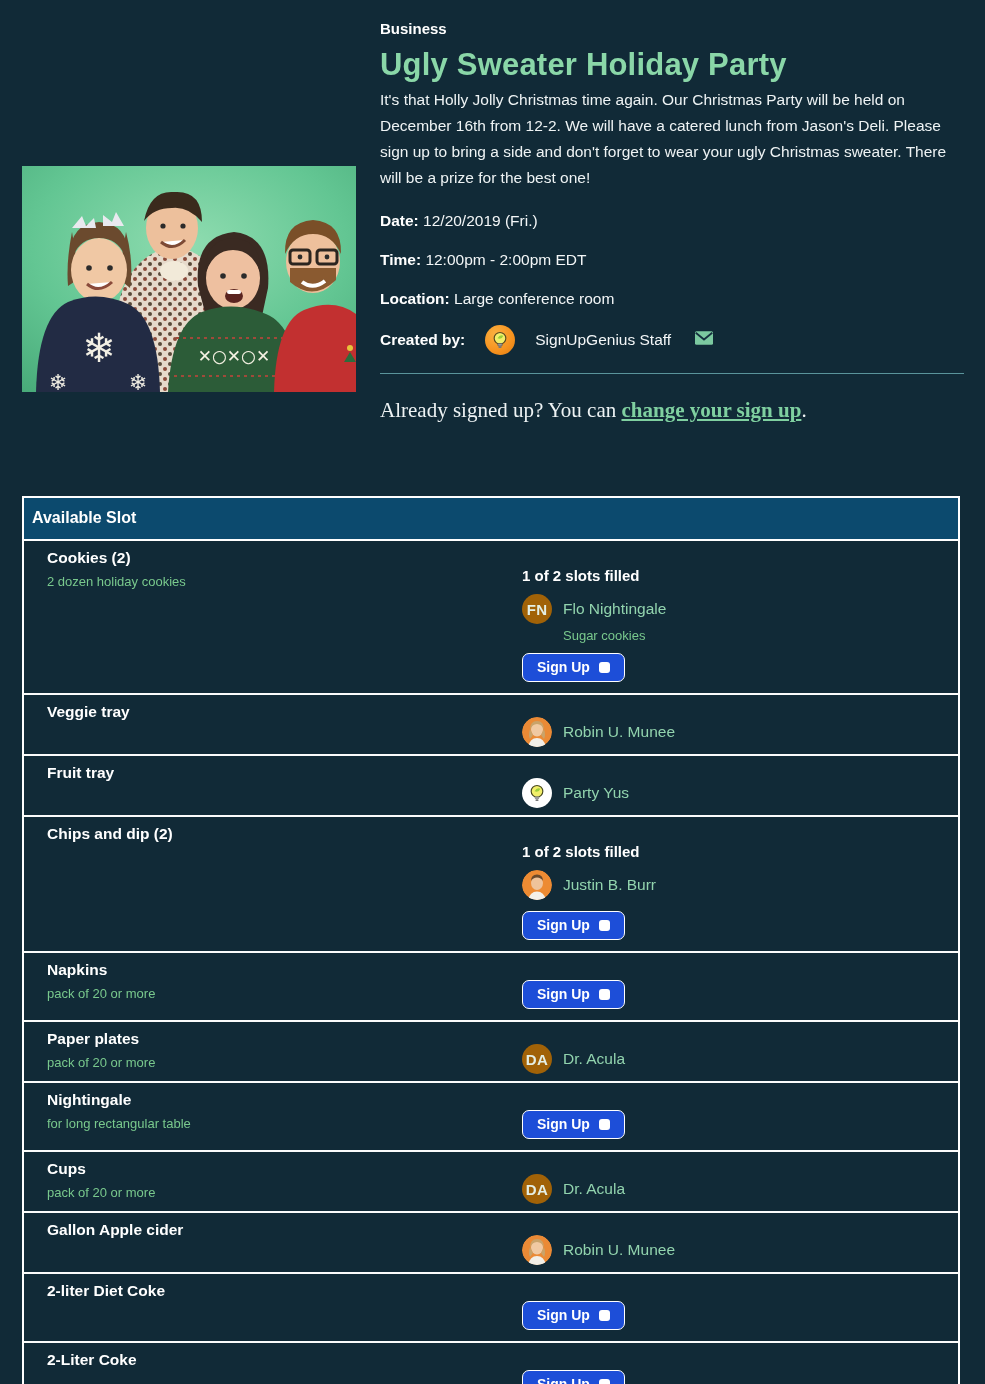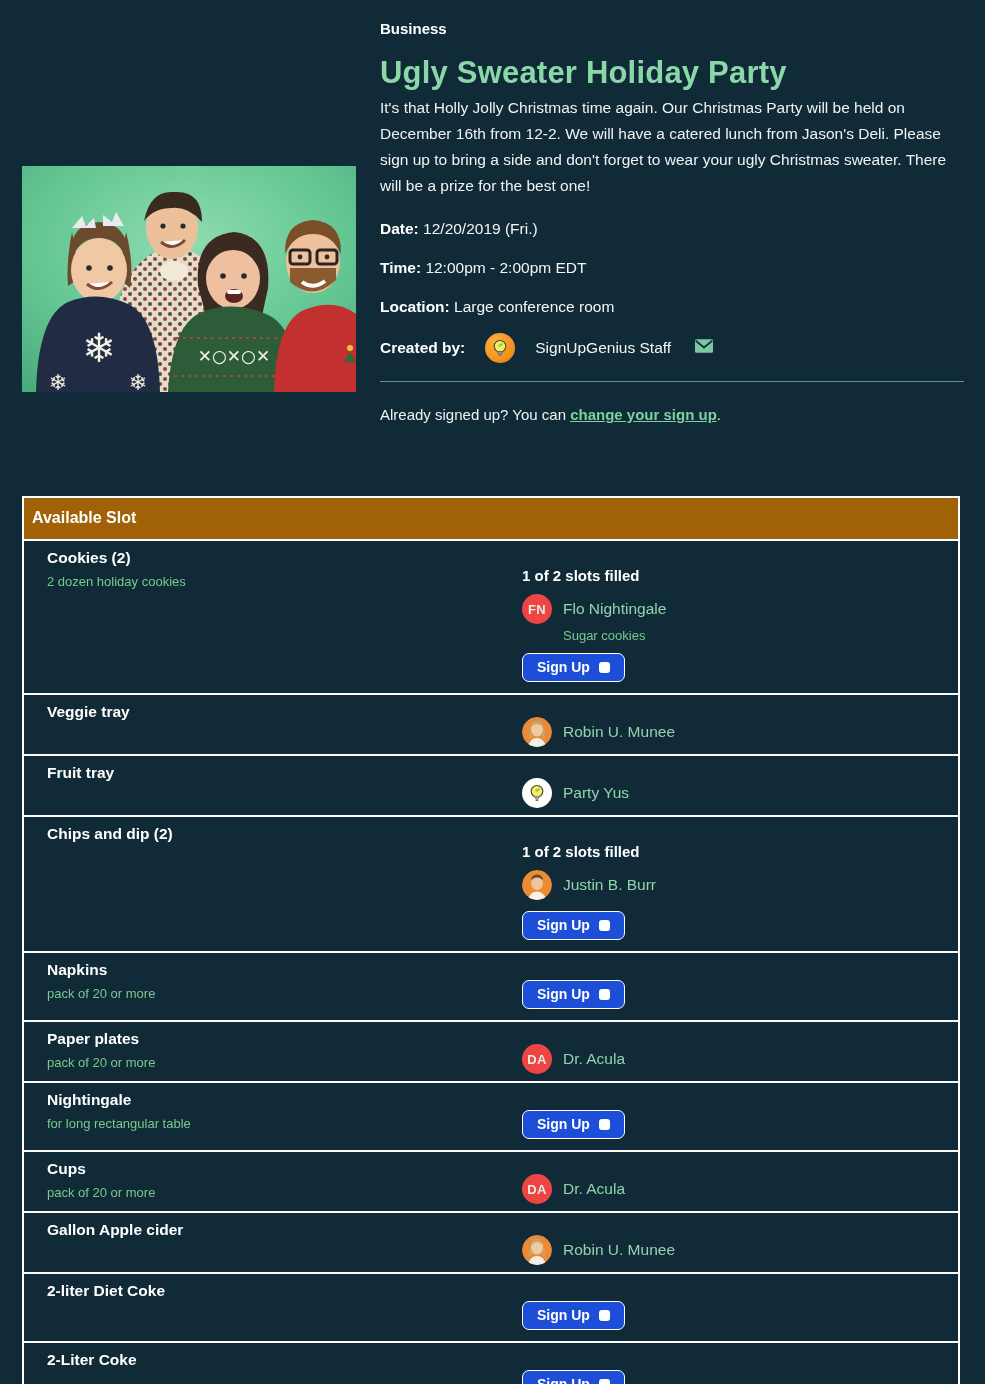--- a/index.html
+++ b/index.html
@@ -9,54 +9,54 @@
     position:relative; width:985px; height:1384px;
     background:#112a37; overflow:hidden; margin:0 auto;
   }
 
   
   .photo-wrap { position:absolute; left:22px; top:166px; width:334px; height:226px; }
   .photo-wrap svg { display:block; width:100%; height:100%; }
 
   .info { position:absolute; left:380px; top:20px; width:584px; color:#f3f6f7; }
   .category { font-size:15px; font-weight:bold; color:#ffffff; }
-  .event-title { margin-top:18px; font-size:31px; font-weight:bold; color:#8ad7a8; letter-spacing:0.2px; }
+  .event-title { margin-top:10px; font-size:31px; font-weight:bold; color:#8ad7a8; letter-spacing:0.2px; }
   .description { margin-top:4px; font-size:15.5px; line-height:26px; color:#eef3f4; }
   .meta-line { margin-top:21px; font-size:15.5px; color:#f3f6f7; }
   .meta-label { font-weight:bold; color:#ffffff; }
   .created-line { margin-top:17px; display:flex; align-items:center; gap:20px; font-size:15.5px; }
   .creator-avatar { width:30px; height:30px; border-radius:50%; background:radial-gradient(circle at 35% 30%, #fbb040, #f6921e 60%, #e07c12); display:flex; align-items:center; justify-content:center; flex:0 0 auto; }
   .creator-avatar svg { width:20px; height:20px; }
   .email-icon { display:inline-block; margin-left:4px; }
   .divider { margin-top:18px; border:0; border-top:1px solid #5a949b; width:100%; }
-  .signed-line { margin-top:24px; font-size:15px; color:#eef3f4; }
+  .signed-line { margin-top:24px; font-size:21px; color:#eef3f4;font-family:Liberation Serif, serif; }
   .change-link { color:#7fd0a0; font-weight:bold; text-decoration:underline; cursor:pointer; }
 
   
   .slot-table {
     position:absolute; left:22px; top:496px; width:938px;
     border:2px solid #ffffff; background:#112a37;
   }
   .slot-header {
-    background:#a16207; color:#ffffff; font-size:16px; font-weight:bold;
+    background:#0c4a6e; color:#ffffff; font-size:16px; font-weight:bold;
     padding:11px 8px 12px 8px; border-bottom:2px solid #ffffff;
   }
   .slot-row { display:flex; border-bottom:2px solid #fbfbfb; }
   .slot-row:last-child { border-bottom:none; }
   .rows-wrap { padding-bottom:10px; }
   .cell-left { width:483px; padding:6px 10px 8px 8px;margin-left:15px; }
   .cell-right { flex:1; padding:19px 0 4px 0; }
   .slot-title { font-size:15.5px; font-weight:bold; color:#ffffff; padding-top:2px; }
   .slot-sub { margin-top:7px; font-size:13px; color:#79c98d; }
   .slot-status { margin:7px 0 10px 0; font-size:15px; font-weight:bold; color:#ffffff; }
   .member-row { display:flex; align-items:center; gap:11px; margin:3px 0; }
   .member-name { font-size:15.5px; color:#92d4ae; }
   .member-comment { margin:4px 0 2px 41px; font-size:13px; color:#79c98d; }
   .avatar { width:30px; height:30px; border-radius:50%; flex:0 0 auto; display:flex; align-items:center; justify-content:center; overflow:hidden; }
-  .avatar-initials { background:#ef4444; color:#e4efe4; font-size:13px; font-weight:bold; letter-spacing:0.3px; }
+  .avatar-initials { background:#a16207; color:#e4efe4; font-size:15px; font-weight:bold; letter-spacing:0.3px; }
   .avatar-bulb { background:#ffffff; }
   .avatar-bulb svg { width:20px; height:20px; }
   .avatar-photo svg { width:30px; height:30px; }
   .signup-btn {
     display:inline-flex; align-items:center; gap:9px;
     margin:8px 0 7px 0; padding:5px 14px 6px 14px;
     background:#1d4ed8; border:1.5px solid #ffffff; border-radius:7px;
     color:#ffffff; font-family:"Liberation Sans", sans-serif;
     font-size:14px; font-weight:bold; cursor:pointer;
   }

